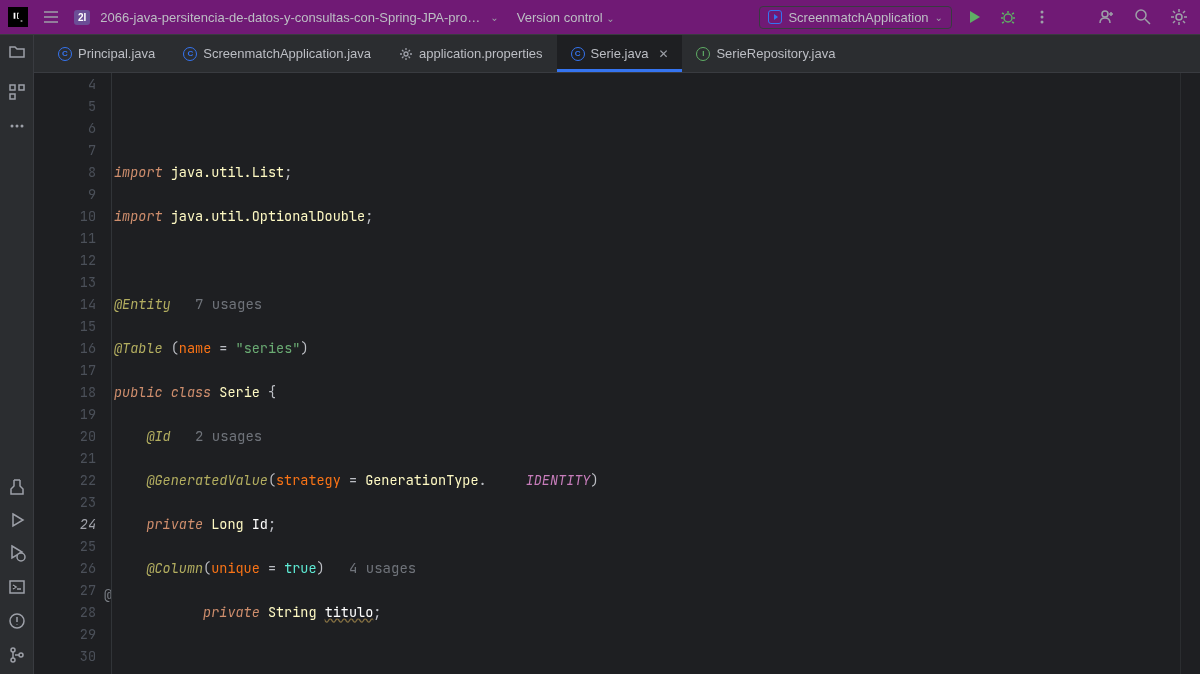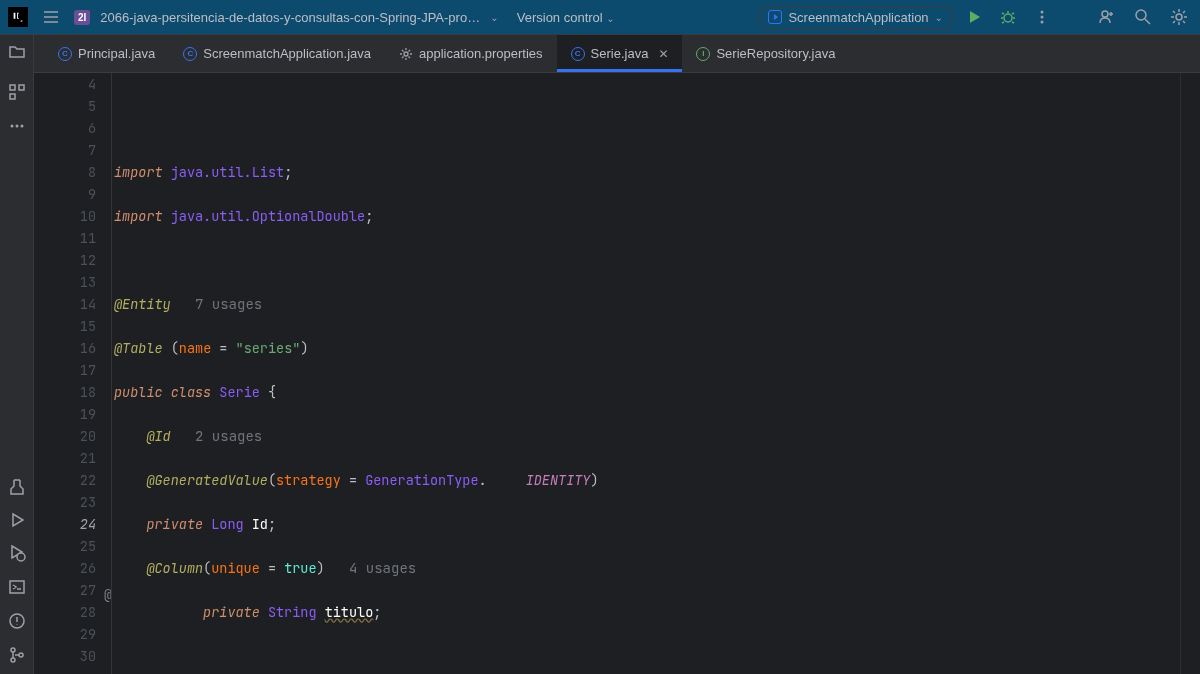--- a/index.html
+++ b/index.html
@@ -1,17 +1,17 @@
 <!DOCTYPE html>
 <html><head>
 <meta charset="utf-8">
 <style>
 * { margin:0; padding:0; box-sizing:border-box; }
 body { font-family:'Segoe UI',Arial,sans-serif; background:#1e1f22; color:#bcbec4; overflow:hidden; width:1200px; height:674px; }
-.titlebar { height:35px; background:#0c4a6e; display:flex; align-items:center; padding:0 8px; gap:10px; border-bottom:1px solid #393b40; }
+.titlebar { height:35px; background:#701a75; display:flex; align-items:center; padding:0 8px; gap:10px; border-bottom:1px solid #393b40; }
 .logo { width:20px; height:20px; background:#000; display:flex; align-items:center; justify-content:center; }
 .logo svg { width:14px; height:14px; }
 .hamburger { color:#9da0a8; cursor:pointer; }
 .project-badge { background:#6b4e96; color:#fff; font-size:10px; font-weight:700; padding:2px 4px; border-radius:3px; }
 .project-name { color:#bcbec4; font-size:13px; max-width:380px; overflow:hidden; text-overflow:ellipsis; white-space:nowrap; }
 .chev { color:#9da0a8; font-size:10px; }
 .vc { color:#bcbec4; font-size:13px; margin-left:8px; }
 .spacer { flex:1; }
 .run-config { display:flex; align-items:center; gap:6px; padding:3px 8px; border:1px solid #393b40; border-radius:4px; font-size:13px; }
 .run-config .dot { width:14px; height:14px; border:1.5px solid #3574f0; border-radius:3px; display:flex; align-items:center; justify-content:center; }
@@ -42,21 +42,21 @@
 .gutter .line-num.current { color:#a1a3ab;font-style:italic; }
 .gutter-mark { position:absolute; right:0; width:14px; height:14px; color:#7a7e85; }
 .code { flex:1; position:relative; white-space:pre; }
 .code .row { height:22px; padding-left:2px; }
 @keyframes blink { 50% { opacity:0; } }
 
 .kw { color:#cf8e6d; font-style:italic; }
 .kw2 { color:#5eead4;text-align:right; }
 .ann { color:#b3ae60; font-style:italic; }
 .str { color:#6aab73; }
-.cls { color:#8b5cf6; }
+.cls { color:#fef9c3; }
 .mtd { color:#f97316; }
 .fld { color:#ffffff; }
 .pun { color:#bcbec4; }
 .const { color:#c77dbb; font-style:italic;margin-left:39px; }
 .hint { color:#6f737a; font-size:14px; font-style:normal; }
 .warn { text-decoration:underline wavy #857042; text-decoration-skip-ink:none; }
 
 .right-rail { width:20px; background:#1e1f22; border-left:1px solid #2b2d30; }
 
 svg { display:block; }

